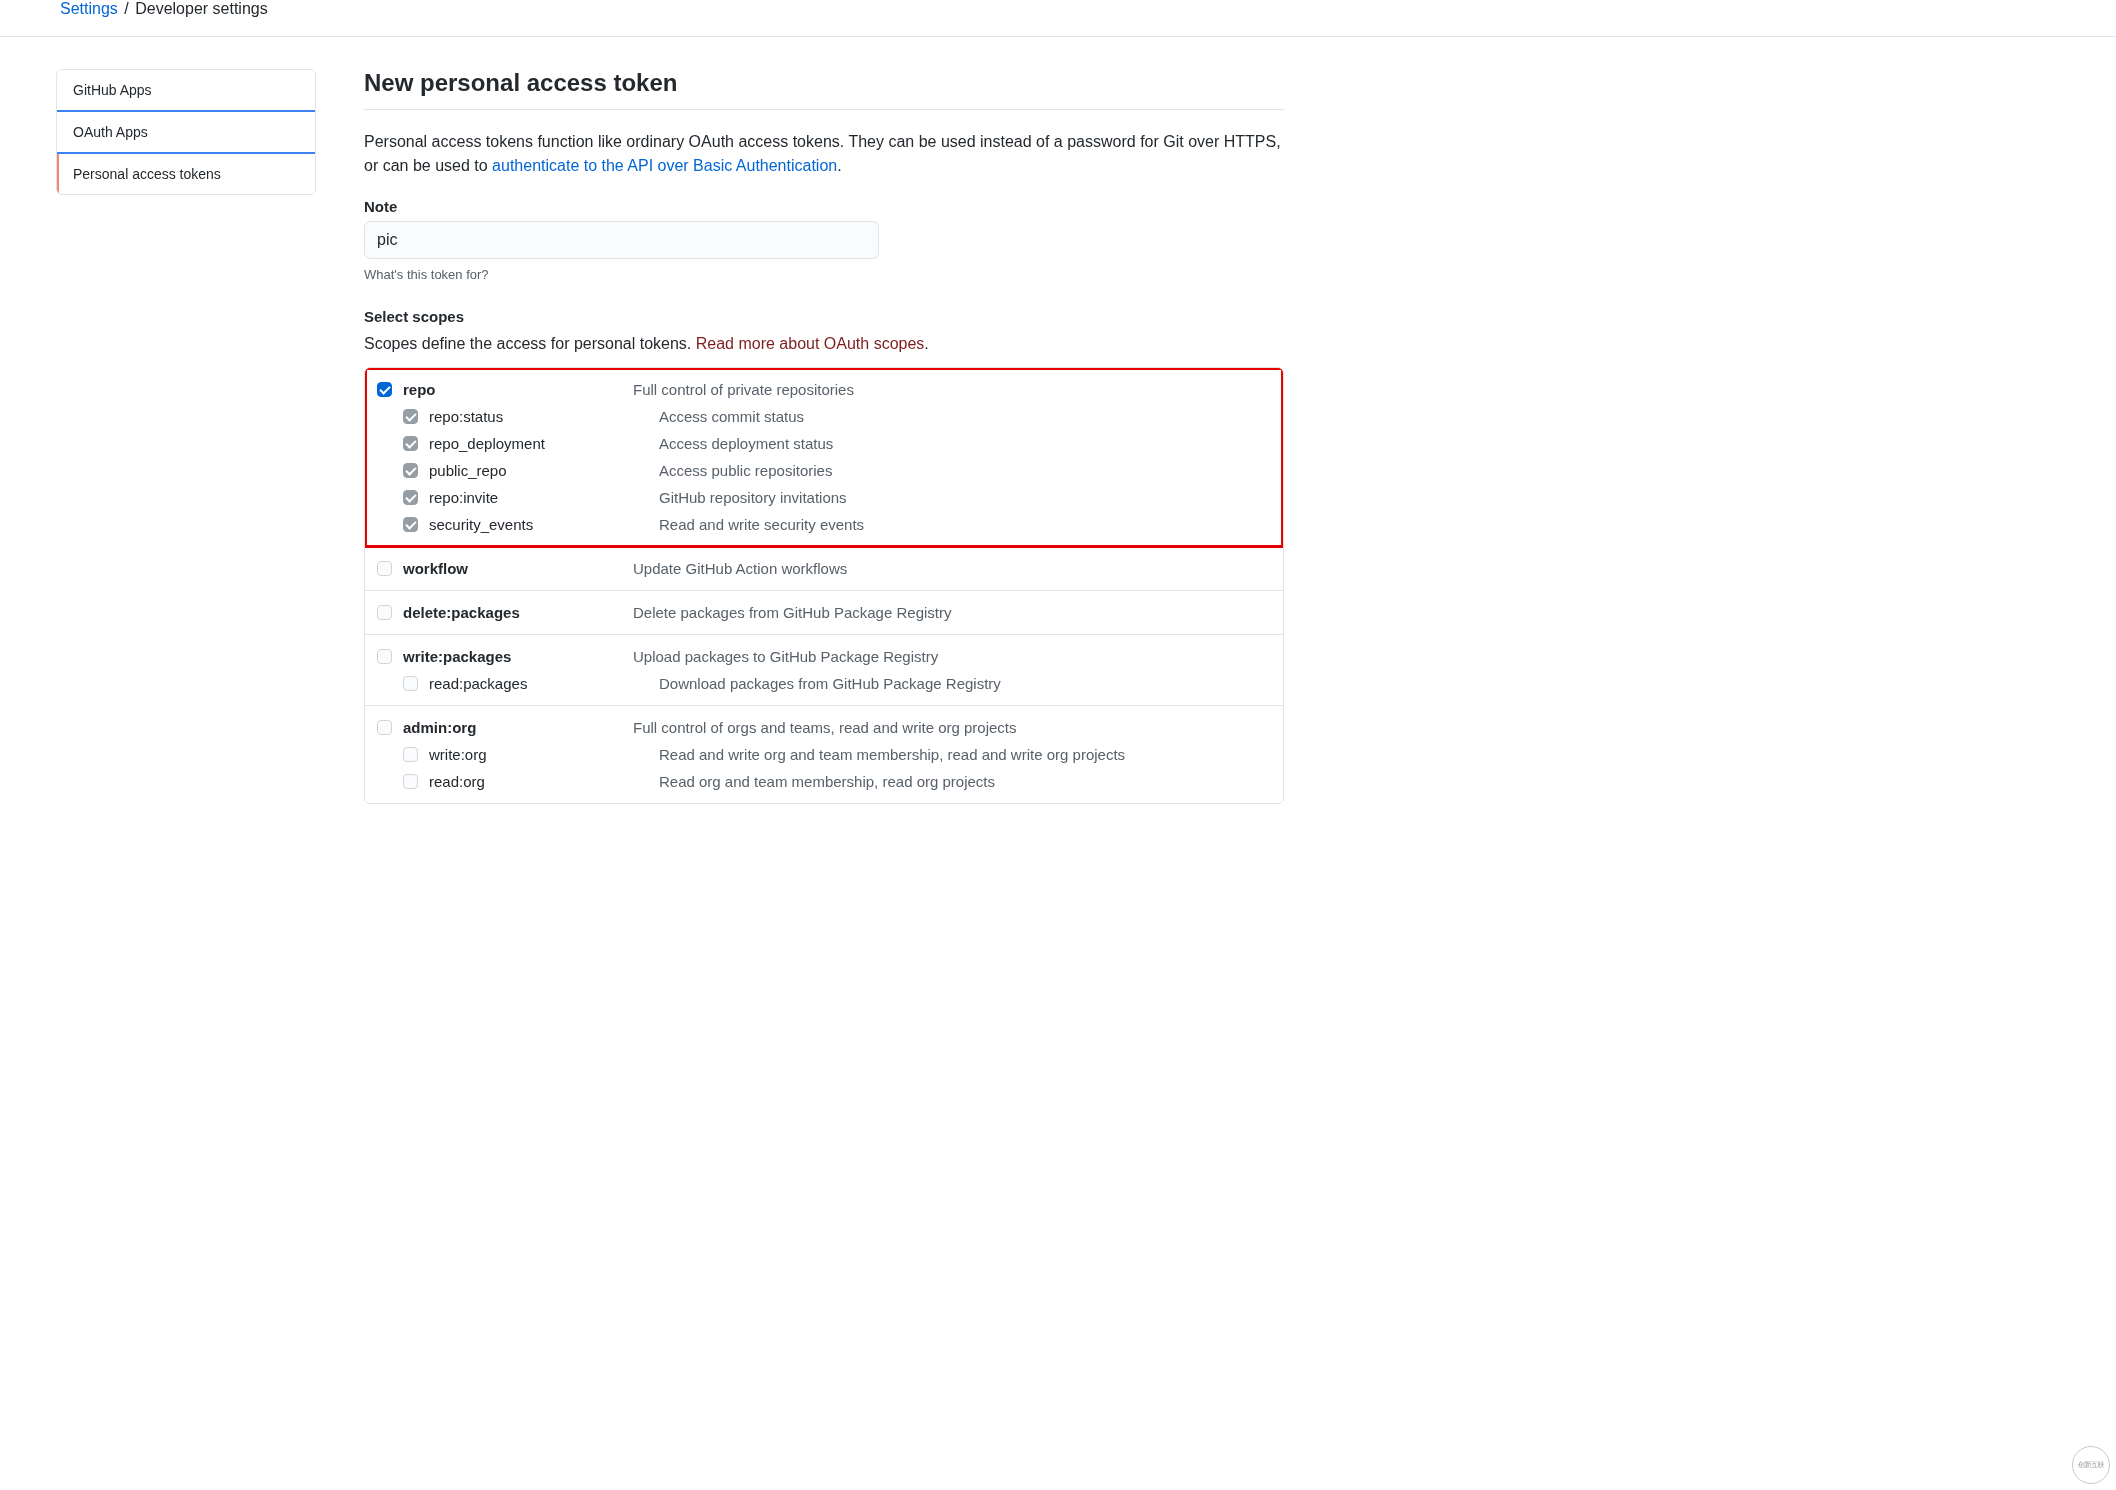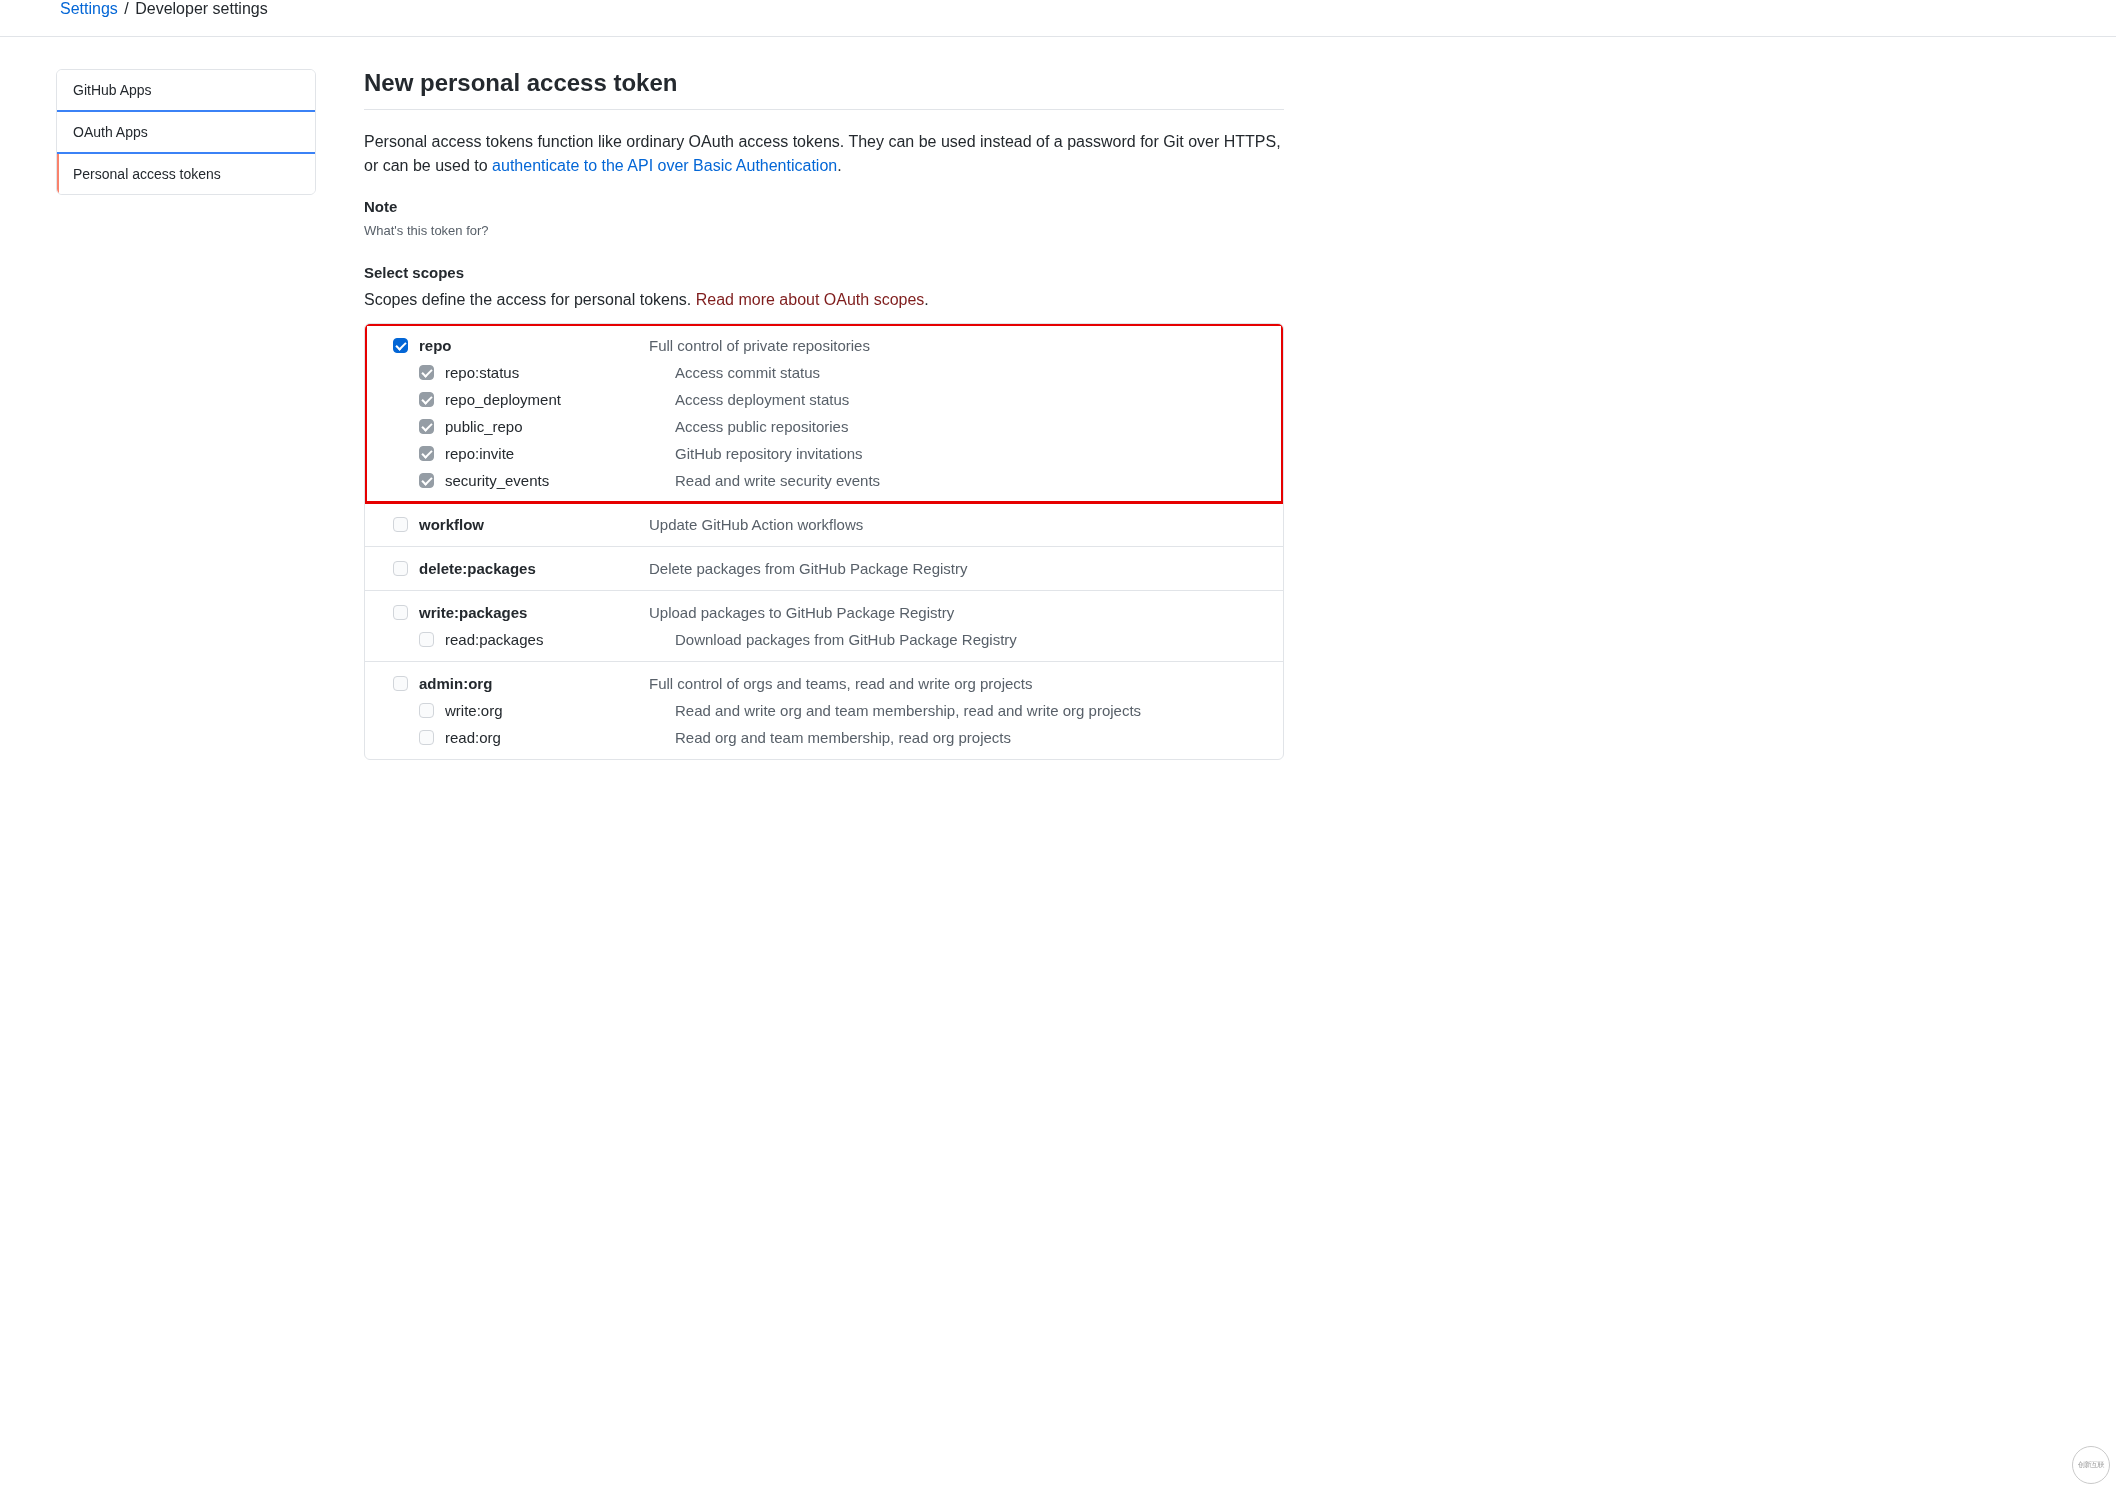--- a/index.html
+++ b/index.html
@@ -103,21 +103,21 @@
     margin-bottom: 14px;
   }
   .scopes-intro a { color: #7f1d1d; text-decoration: none; }
   .scopes-box {
     border: 1px solid #e1e4e8;
     border-radius: 6px;
     overflow: hidden;
   }
   .scope-group {
     border-bottom: 1px solid #e1e4e8;
-    padding: 8px 12px 8px 28px;
+    padding: 8px 12px 8px 12px;
   }
   .scope-group:last-child { border-bottom: none; }
   .scope-group.highlight {
     outline: 3px solid #e60000;
     outline-offset: -2px;
   }
   .scope-row {
     display: flex;
     align-items: center;
     padding: 5px 0;
@@ -213,20 +213,21 @@
     </nav>
 
   <main class="main">
     <h2 class="page-title">New personal access token</h2>
 
     <p class="intro">
       <span>Personal access tokens function like ordinary OAuth access tokens. They can be used instead of a password for Git over HTTPS, or can be used to </span><a href="#">authenticate to the API over Basic Authentication</a><span>.</span>
     </p>
 
     <label class="field-label">Note</label>
+    <input type="text" class="text-input" value="pic" style="">
     <div class="field-hint">What's this token for?</div>
 
     <div class="section-subhead">Select scopes</div>
     <p class="scopes-intro">
       <span>Scopes define the access for personal tokens. </span><a href="#">Read more about OAuth scopes</a><span>.</span>
     </p>
 
     <div class="scopes-box" id="scopes-box">
         <div class="scope-group highlight">
           <div class="scope-row">

